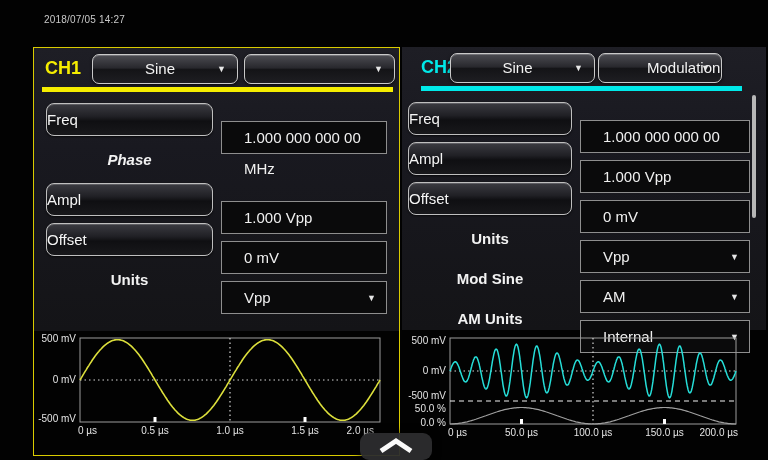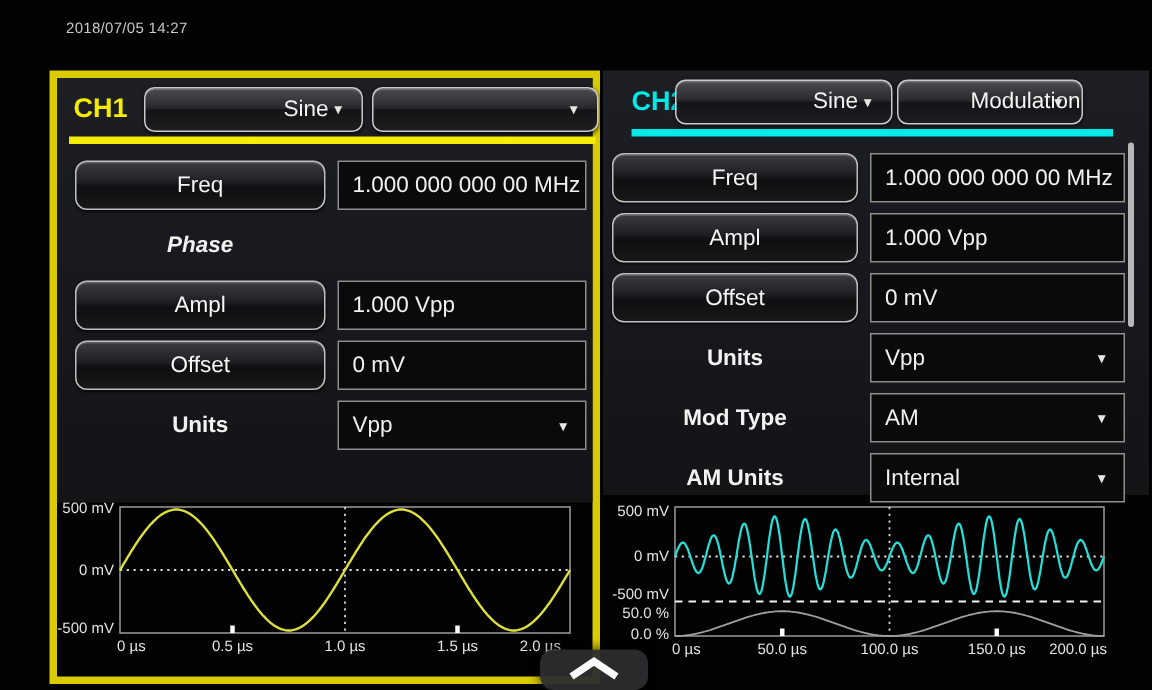--- a/index.html
+++ b/index.html
@@ -1,50 +1,50 @@
 <!DOCTYPE html>
 <html><head>
 <meta charset="utf-8">
 <style>
   html,body{margin:0;padding:0;background:#000;}
   body{width:768px;height:460px;overflow:hidden;font-family:"Liberation Sans",sans-serif;}
   .screen{position:relative;width:768px;height:460px;background:#020202;}
   .statusbar{position:absolute;left:44px;top:14px;height:18px;font-size:10px;color:#c9c9c9;letter-spacing:.2px;}
   .panel{position:absolute;top:47px;height:409px;box-sizing:border-box;}
-  .panel.ch1{left:33px;width:367px;border:5px solid #4c1d95;}
+  .panel.ch1{left:33px;width:367px;border:1px solid #4c1d95;}
   .panel.ch2{left:402px;width:364px;}
   .upper{position:absolute;top:0;left:0;right:0;height:283px;
          background:linear-gradient(180deg,#1e1e25 0%,#191920 35%,#141417 100%);}
   .header{position:absolute;top:6px;left:0;right:0;height:32px;}
   .chlabel{position:absolute;top:4px;font-size:18px;font-weight:bold;color:#f2e40e;}
   .ch1 .chlabel{left:11px;}
   .ch2 .chlabel{left:19px;}
   .dd-btn{position:absolute;top:0;height:30px;border-radius:7px;border:1px solid #c9c9c9;
           background:linear-gradient(180deg,#4c4c52 0%,#28282d 46%,#141417 52%,#1e1e22 100%);
           box-shadow:inset 0 1px 0 rgba(255,255,255,.22),0 1px 3px rgba(0,0,0,.7);
-          color:#f3f3f3;font-size:15px;line-height:28px;text-align:right;box-sizing:border-box;}
+          color:#f3f3f3;font-size:15px;line-height:28px;text-align:center;box-sizing:border-box;}
   .dd-btn .lbl{display:block;margin:0 22px 0 12px;}
   .dd-btn .caret{position:absolute;right:11px;top:50%;transform:translateY(-50%);font-size:9px;color:#e6e6e6;}
   .ch1 .wave-dd{left:58px;width:146px;}
   .ch1 .mode-dd{left:210px;width:151px;}
   .ch2 .wave-dd{left:48px;width:145px;}
   .ch2 .mode-dd{left:196px;width:124px;padding-left:36px;}
   .accent{position:absolute;top:39px;height:5px;background:#f5ed00;}
   .ch1 .accent{left:8px;width:351px;}
   .ch2 .accent{left:19px;width:321px;}
   .rows{position:absolute;left:0;top:55px;right:0;height:228px;}
   .row{position:absolute;left:0;right:0;height:33px;}
   .pbtn{position:absolute;top:0;height:33px;border-radius:8px;border:1px solid #bfbfbf;
         background:linear-gradient(180deg,#3b3b41 0%,#202025 40%,#0f0f12 55%,#18181b 100%);
         box-shadow:inset 0 1px 0 rgba(255,255,255,.18),0 1px 2px rgba(0,0,0,.65);
-        color:#f5f5f5;font-size:15px;text-align:center;line-height:31px;box-sizing:border-box;}
+        color:#f5f5f5;font-size:15px;line-height:31px;box-sizing:border-box;}
   .plab{position:absolute;top:0;height:33px;color:#f2f2f2;font-size:15px;font-weight:bold;
         text-align:center;line-height:33px;}
-  .vbox{position:absolute;top:0;height:33px;background:#0a0a0b;border:1px solid #8e8e8e;
-        box-sizing:border-box;color:#f0f0f0;font-size:15px;line-height:31px;padding-left:9px;}
+  .vbox{position:absolute;top:18px;height:33px;background:#0a0a0b;border:1px solid #8e8e8e;
+        box-sizing:border-box;color:#f0f0f0;font-size:15px;line-height:31px;padding-left:22px;}
   .vbox .caret2{position:absolute;right:10px;top:1px;font-size:9px;color:#e6e6e6;}
   .ch1 .pbtn,.ch1 .plab{left:12px;width:167px;}
   .ch1 .vbox{left:187px;width:166px;}
   .ch2 .pbtn,.ch2 .plab{left:6px;width:164px;}
   .ch2 .vbox{left:178px;width:170px;}
   .plot{position:absolute;background:transparent;}
   #plot1{left:36px;top:330px;}
   #plot2{left:396px;top:330px;}
   .scrollthumb{position:absolute;left:752px;top:95px;width:4px;height:123px;background:#b7b7b7;border-radius:2px;}
   .expand{position:absolute;left:360px;top:433px;width:72px;height:27px;border:none;padding:0;
@@ -119,21 +119,21 @@
         </div>
         <div class="row" style="top: 80px;">
           <div class="pbtn">Offset</div>
           <div class="vbox"><span>0 mV</span></div>
         </div>
         <div class="row" style="top: 120px;">
           <div class="plab">Units</div>
           <div class="vbox"><span>Vpp</span><span class="caret2">▼</span></div>
         </div>
         <div class="row" style="top: 160px;">
-          <div class="plab">Mod Type</div>
+          <div class="plab">Mod Sine</div>
           <div class="vbox"><span>AM</span><span class="caret2">▼</span></div>
         </div>
         <div class="row" style="top: 200px;">
           <div class="plab">AM Units</div>
           <div class="vbox"><span>Internal</span><span class="caret2">▼</span></div>
         </div>
       </div>
   </section>
 
   <svg id="plot1" class="plot" width="360" height="120">

